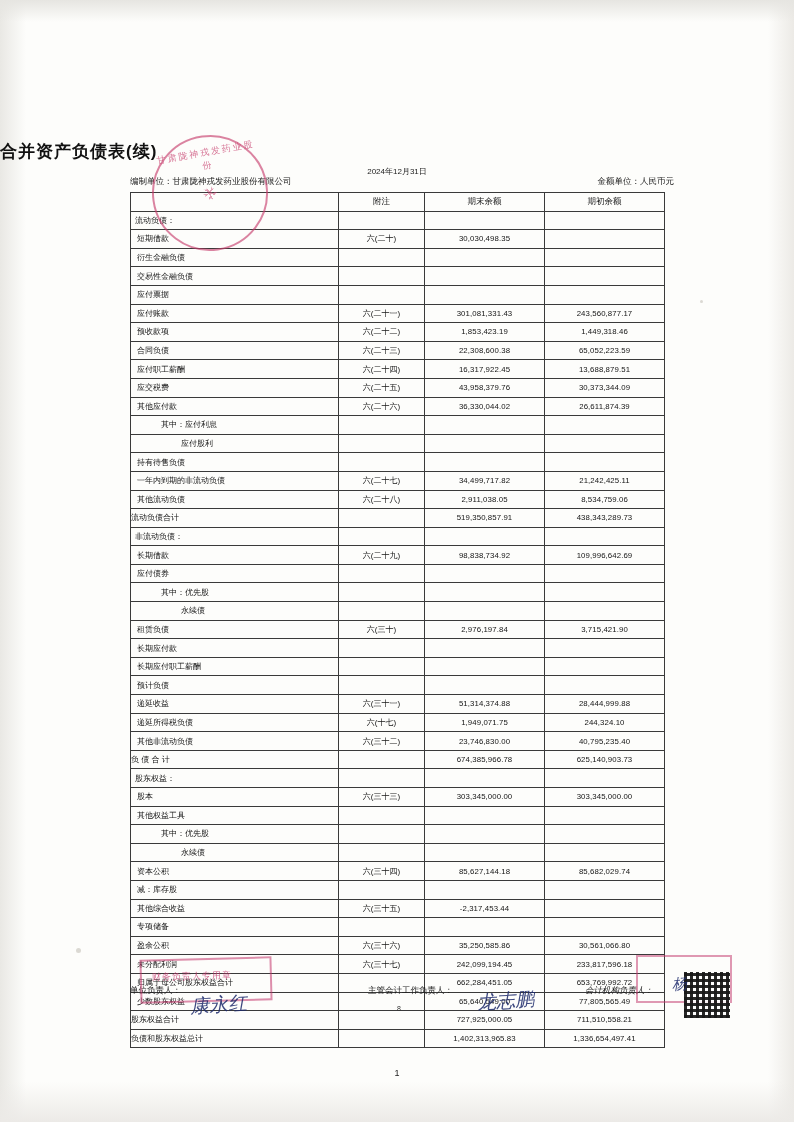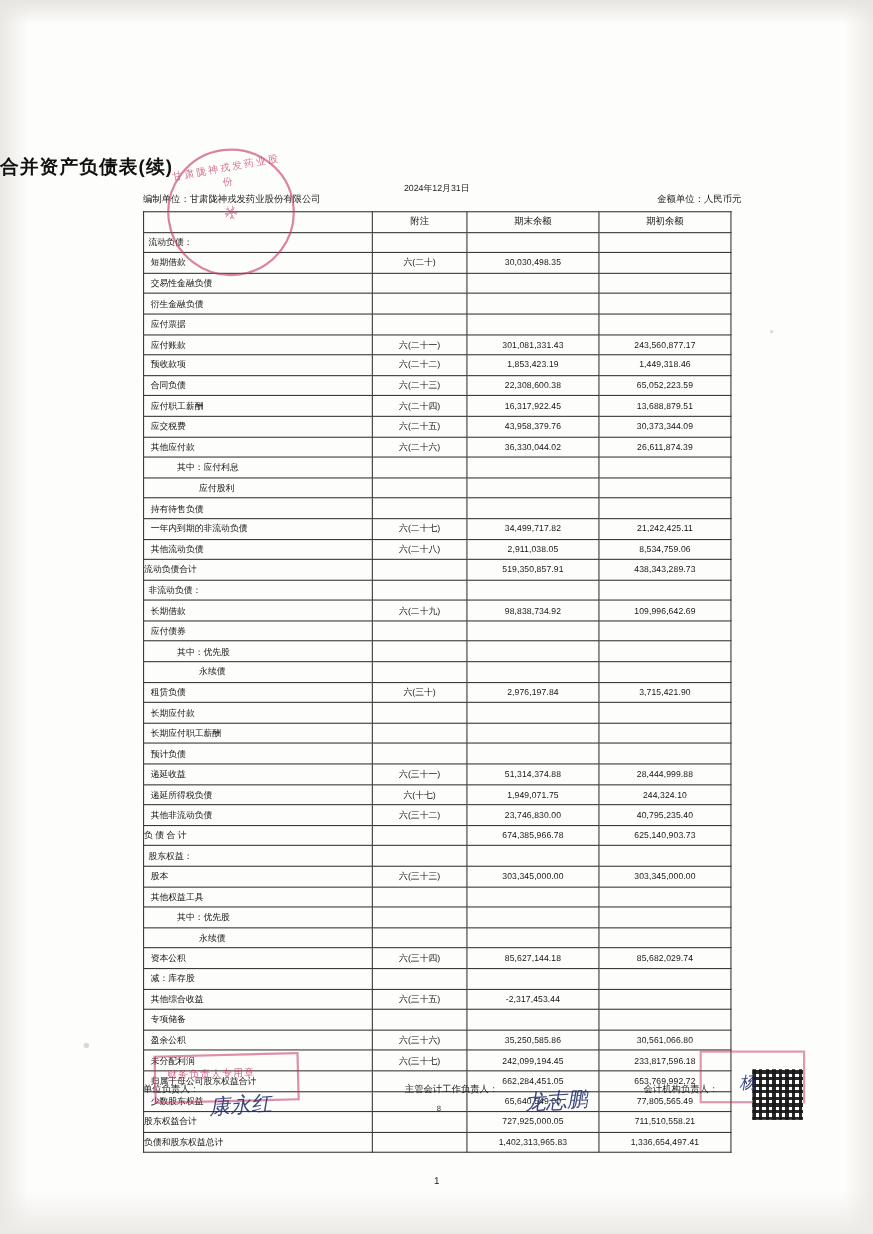--- a/index.html
+++ b/index.html
@@ -123,21 +123,21 @@
     width: 560px;
     font-size: 8.5px;
   }
   .sig-item {
     position: absolute;
     white-space: nowrap;
     color: #1a1a1a;
   }
   .sig-a { left: 0; }
   .sig-b { left: 238px; }
-  .sig-c { left: 455px; }
+  .sig-c { left: 455px; font-style: italic; }
 
   .page-no {
     position: absolute;
     top: 1068px;
     left: 0; right: 0;
     text-align: center;
     font-size: 9px;
     color: #222;
   }
   .sub-page-no {
@@ -300,27 +300,27 @@
           <td class="num"></td>
           <td class="num"></td>
         </tr>
         <tr>
           <td class="item i1">短期借款</td>
           <td class="note">六(二十)</td>
           <td class="num">30,030,498.35</td>
           <td class="num"></td>
         </tr>
         <tr>
+          <td class="item i1">衍生金融负债</td>
+          <td class="note"></td>
+          <td class="num"></td>
+          <td class="num"></td>
+        </tr>
+        <tr>
           <td class="item i1">交易性金融负债</td>
-          <td class="note"></td>
-          <td class="num"></td>
-          <td class="num"></td>
-        </tr>
-        <tr>
-          <td class="item i1">衍生金融负债</td>
           <td class="note"></td>
           <td class="num"></td>
           <td class="num"></td>
         </tr>
         <tr>
           <td class="item i1">应付票据</td>
           <td class="note"></td>
           <td class="num"></td>
           <td class="num"></td>
         </tr>

